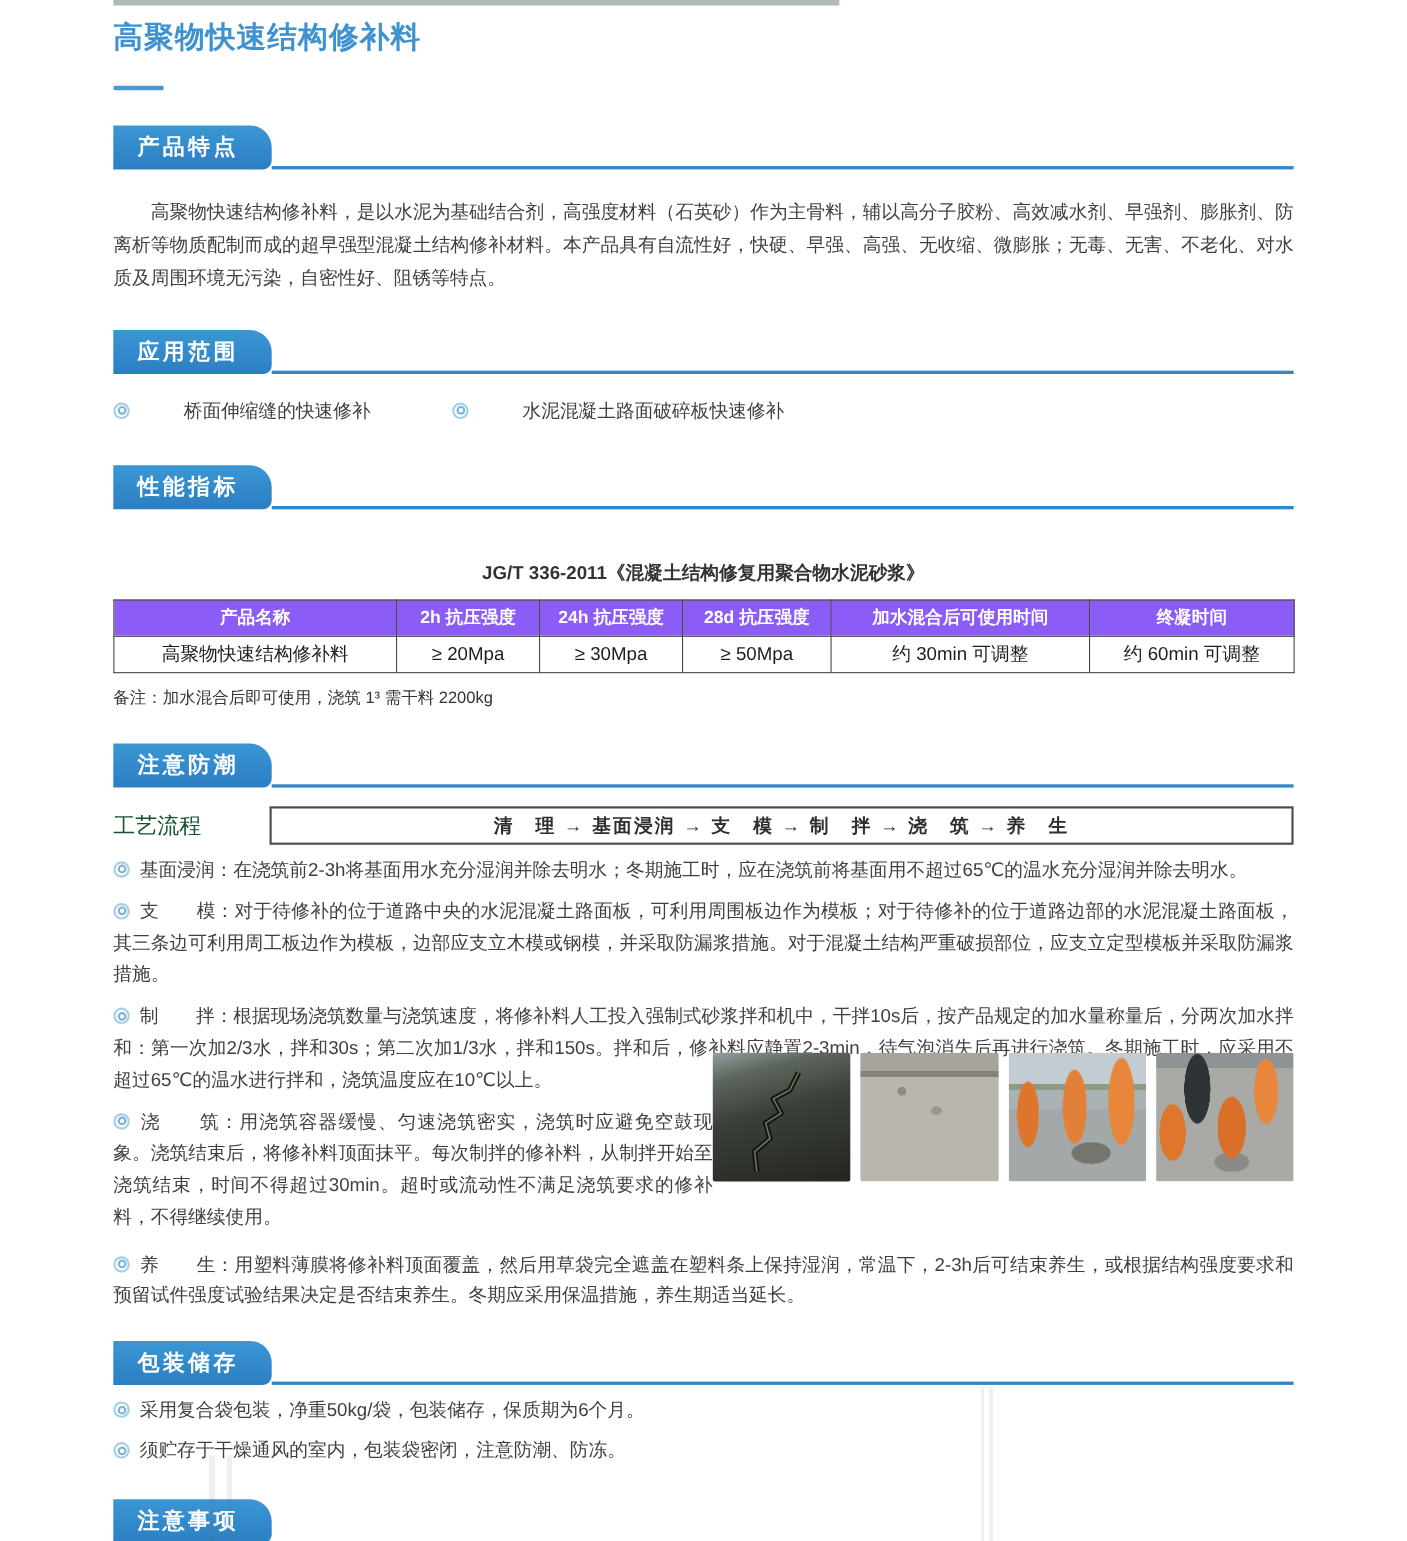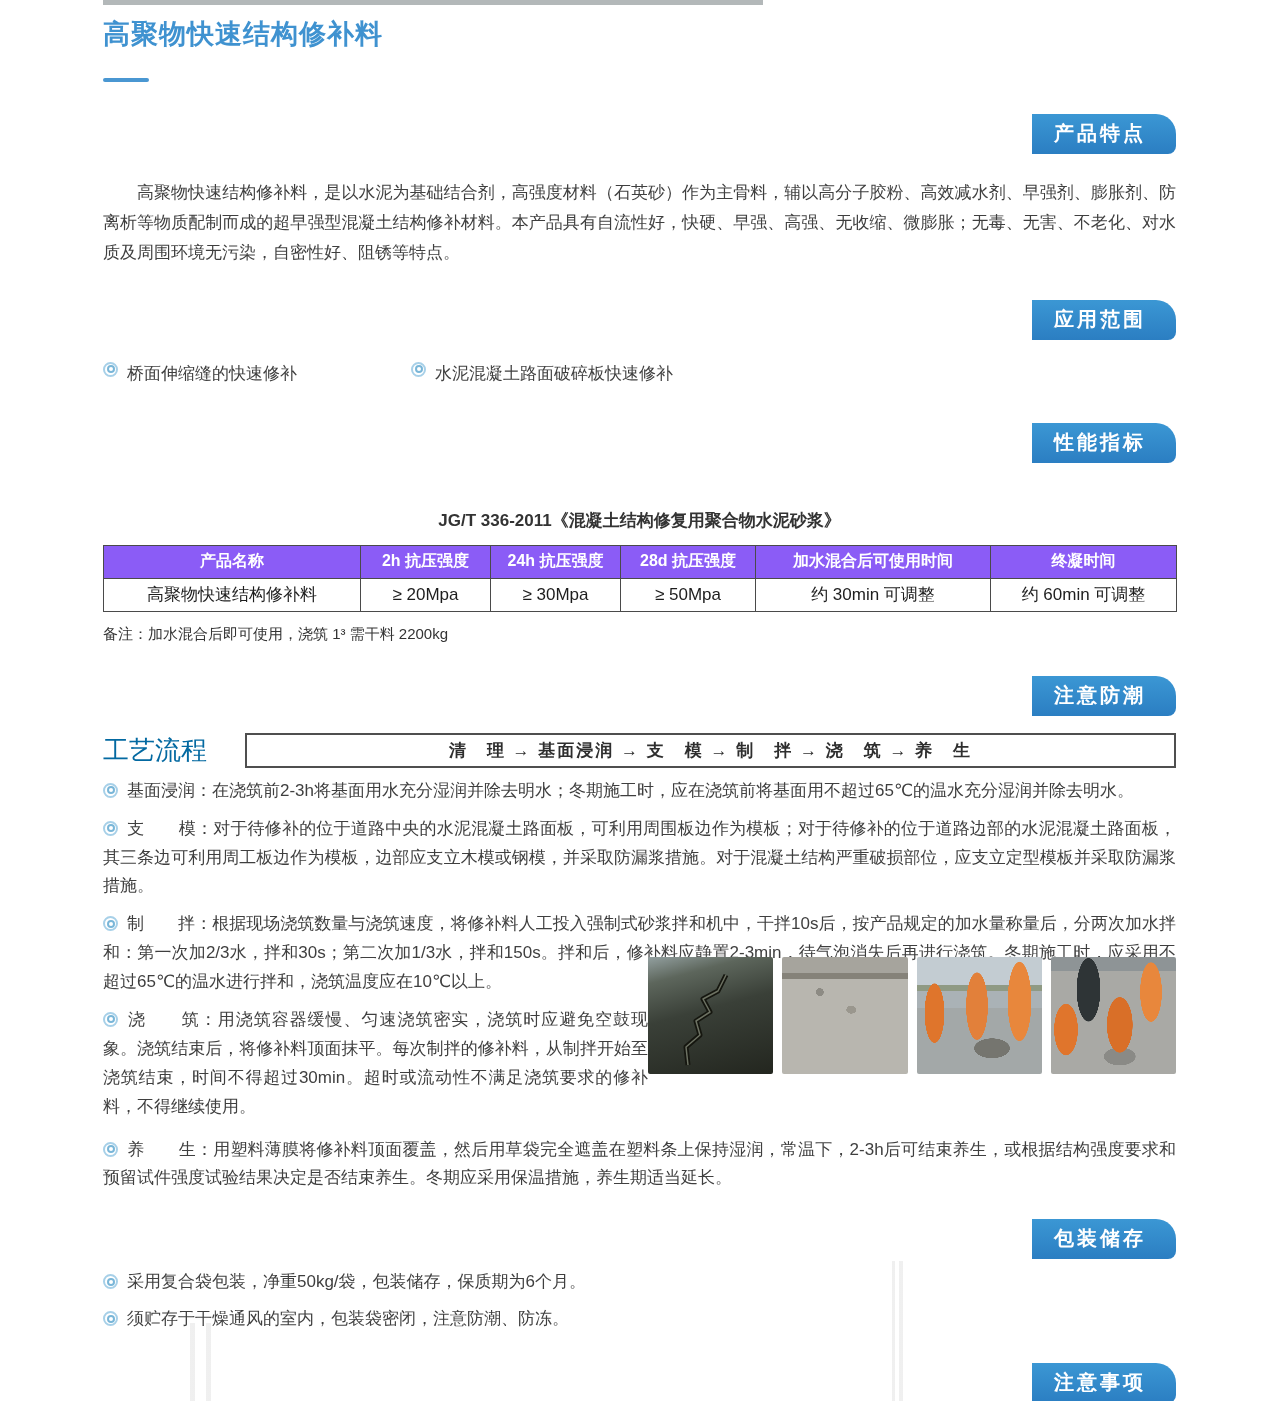--- a/index.html
+++ b/index.html
@@ -9,55 +9,55 @@
     color:#3f3f3f;overflow:hidden;
   }
   .top-strip{position:absolute;left:103px;top:0;width:660px;height:5px;background:#9aa0a2;opacity:.75;}
   .content{position:absolute;left:103px;top:0;width:1073px;}
 
   
   .page-title{margin:16px 0 0 0;font-size:27px;font-weight:bold;color:#3f92d0;letter-spacing:1px;}
   .title-dash{width:46px;height:4px;background:#4a97d2;border-radius:2px;margin-top:26px;}
 
   
-  .sec{display:flex;align-items:flex-end;flex-direction:column;}
+  .sec{display:flex;align-items:flex-end;}
   .tab{
     background:linear-gradient(#3b97d4,#2b7ec2);
     color:#fff;font-size:20px;font-weight:bold;letter-spacing:3px;
     padding:6px 30px 7px 22px;border-top-right-radius:20px;border-bottom-right-radius:8px;
   }
   .rule{flex:1;height:3px;background:#2f87ca;}
 
   
   .para{margin:24px 0 0 0;font-size:17px;line-height:1.76;text-align:justify;text-indent:2em;color:#3f3f3f;}
 
   
   .ring{display:inline-block;width:15px;height:15px;border:2px solid #a7d0e8;border-radius:50%;
         box-sizing:border-box;vertical-align:-2px;margin-right:9px;position:relative;flex:none;}
   .ring i{position:absolute;inset:1.5px;border:2px solid #79b6d8;border-radius:50%;display:block;}
 
   .app-items{display:flex;margin-top:22px;font-size:17px;}
-  .app-item{display:flex;}
+  .app-item{display:flex;align-items:center;gap:40px;}
   .app-item:first-child{width:308px;}
 
   .std-caption{margin-top:46px;text-align:center;font-size:17px;font-weight:600;color:#333;}
 
   table.perf{border-collapse:collapse;width:1073px;margin-top:13px;table-layout:fixed;}
   table.perf th{
     background:#8b5cf6;color:#fff;font-size:16px;font-weight:600;
     border:1px solid #4a4a4a;height:30px;padding:1px 2px;
   }
   table.perf td{
     background:#fff;color:#1d1d1d;font-size:17px;text-align:center;
     border:1px solid #4a4a4a;height:30px;padding:1px 2px;
   }
   .note{margin-top:13px;font-size:15px;color:#333;}
 
   .flow-row{display:flex;align-items:center;margin-top:17px;}
-  .flow-label{width:142px;font-size:26px;color:#0369a1;flex:none;}
+  .flow-label{width:142px;font-size:20px;color:#14532d;flex:none;}
   .flow-box{flex:1;border:2px solid #4f4f4f;text-align:center;font-weight:bold;font-size:17px;
             color:#2e2e2e;padding:4px 0;letter-spacing:2px;}
 
   .steps{position:relative;margin-top:6px;min-height:380px;}
   .step{margin:9px 0 0 0;font-size:17px;line-height:1.7;text-align:justify;color:#3f3f3f;}
   .step.narrow{max-width:545px;}
   .step .lbl{color:#3f3f3f;}
 
   .photos{position:absolute;top:180px;right:0;width:528px;height:117px;display:flex;gap:9px;}
   .photo{flex:1;border-radius:2px;position:relative;overflow:hidden;}

